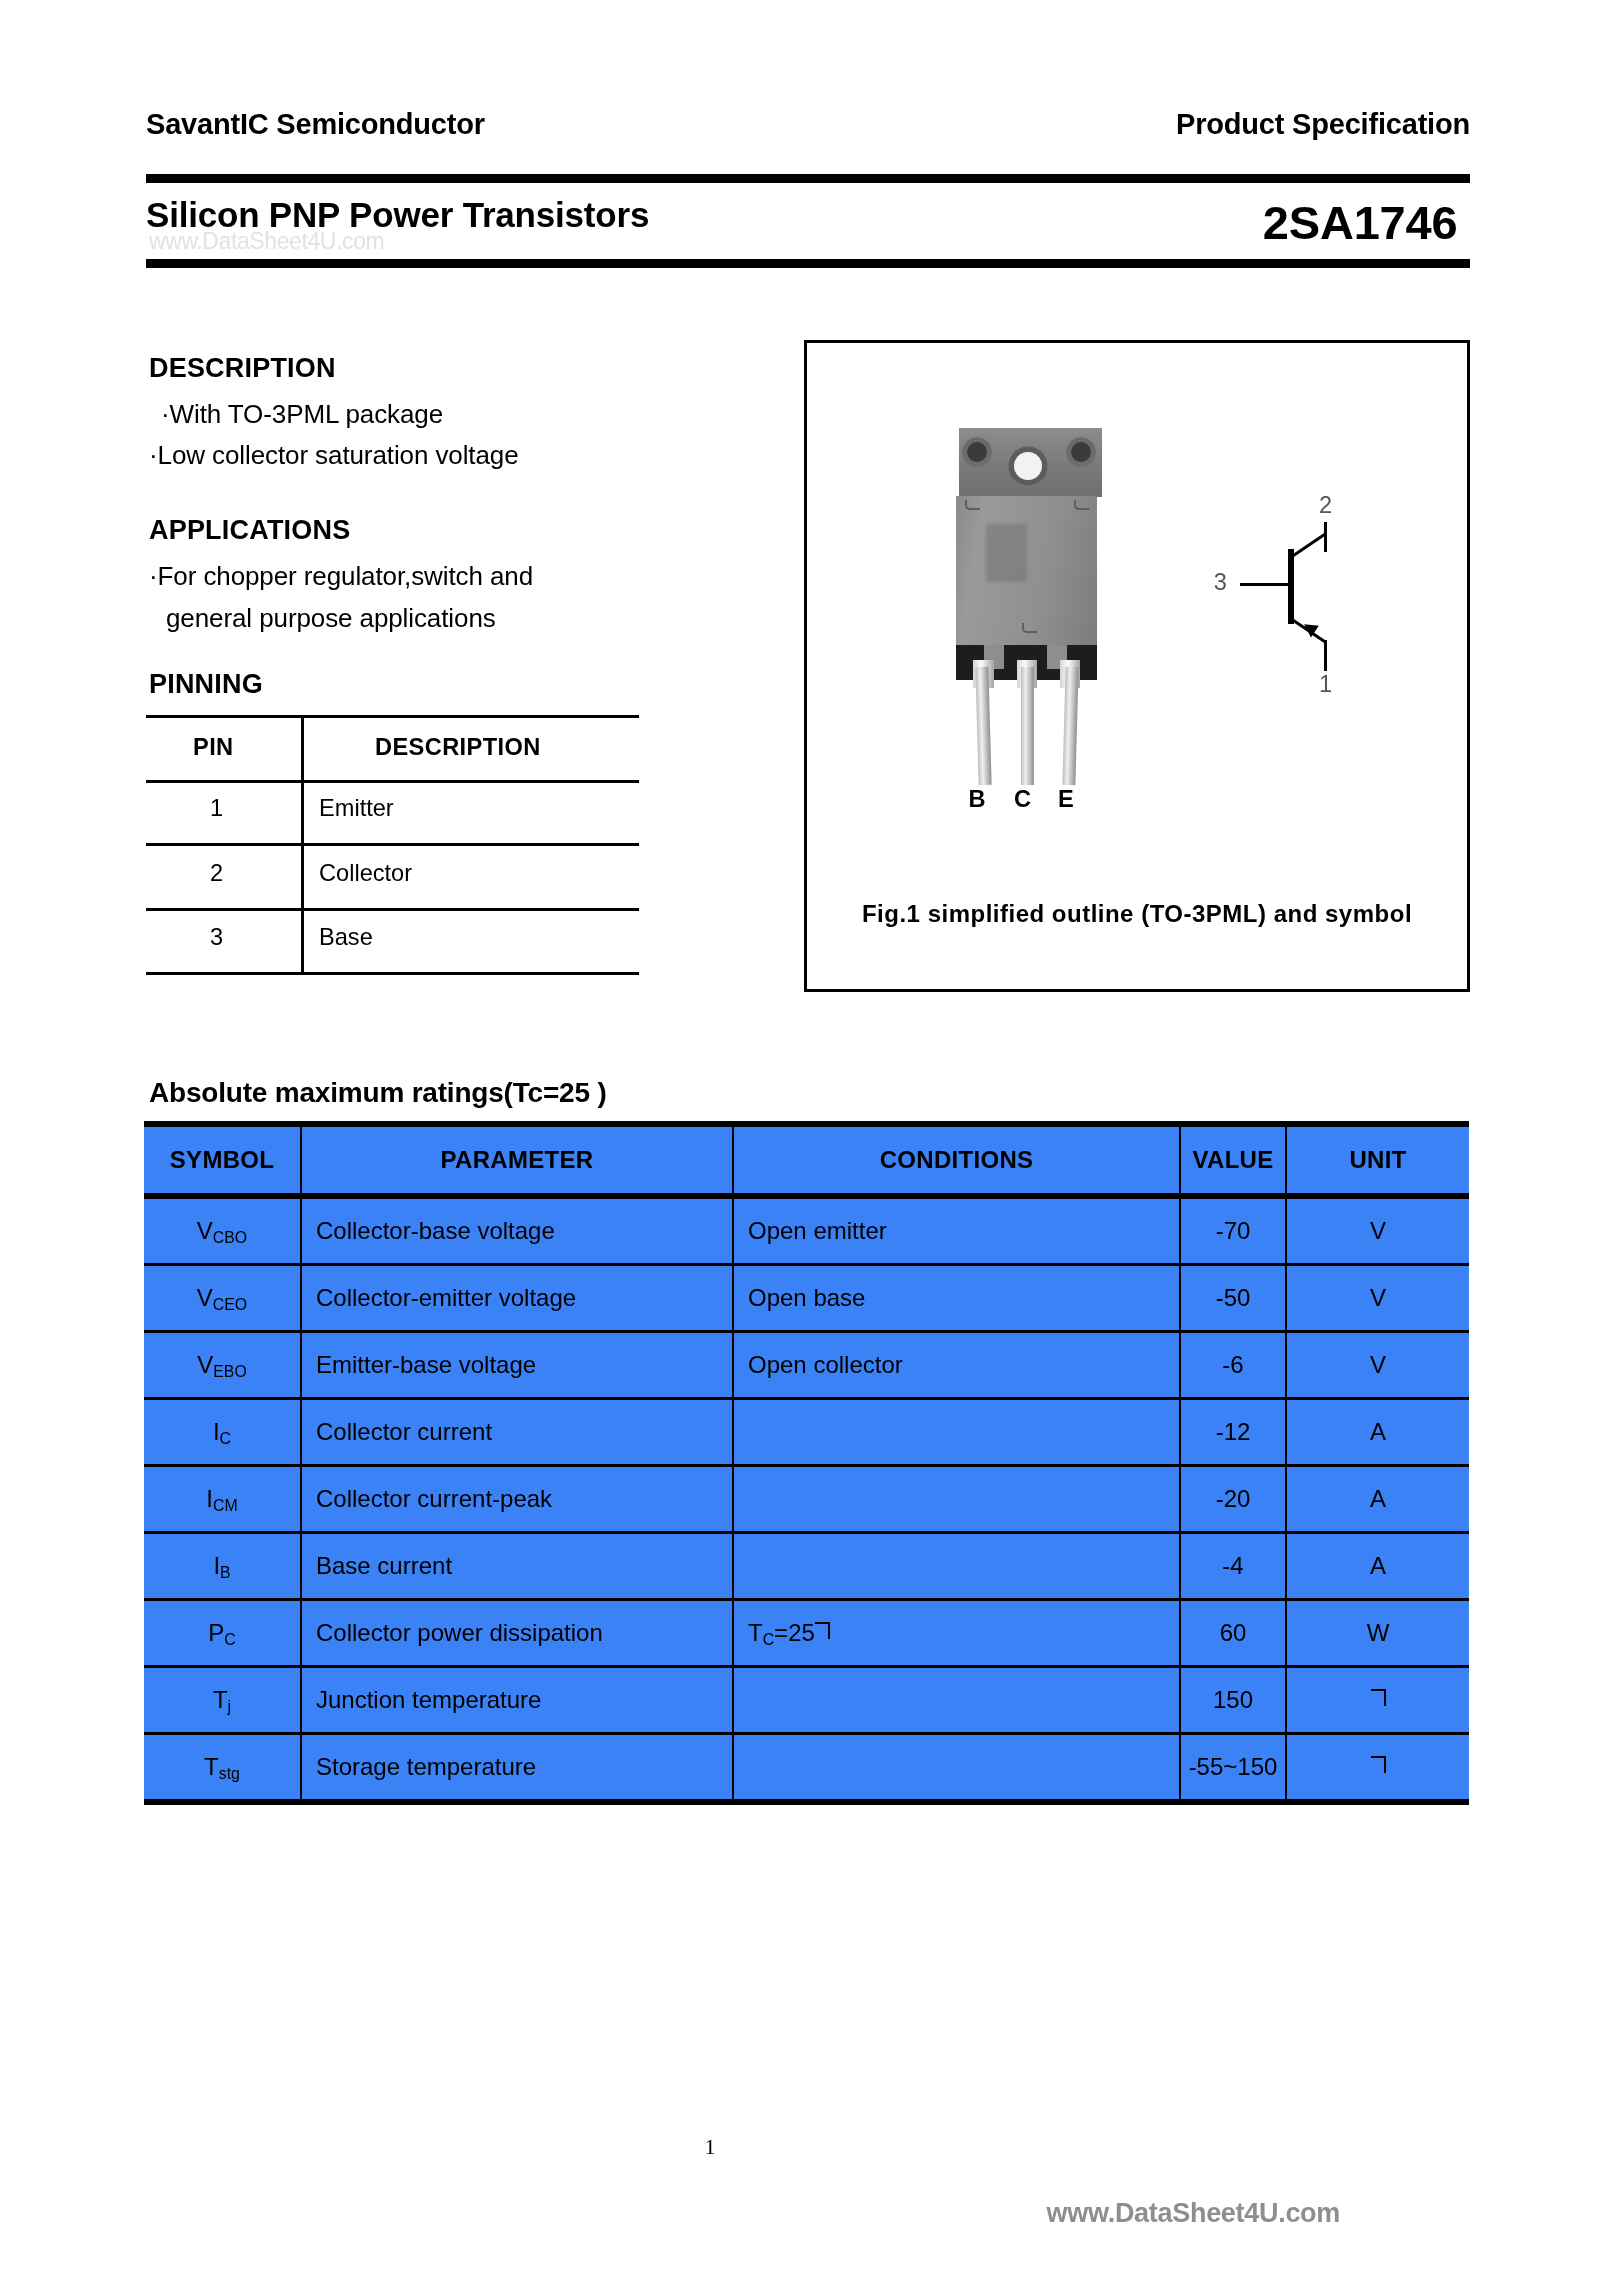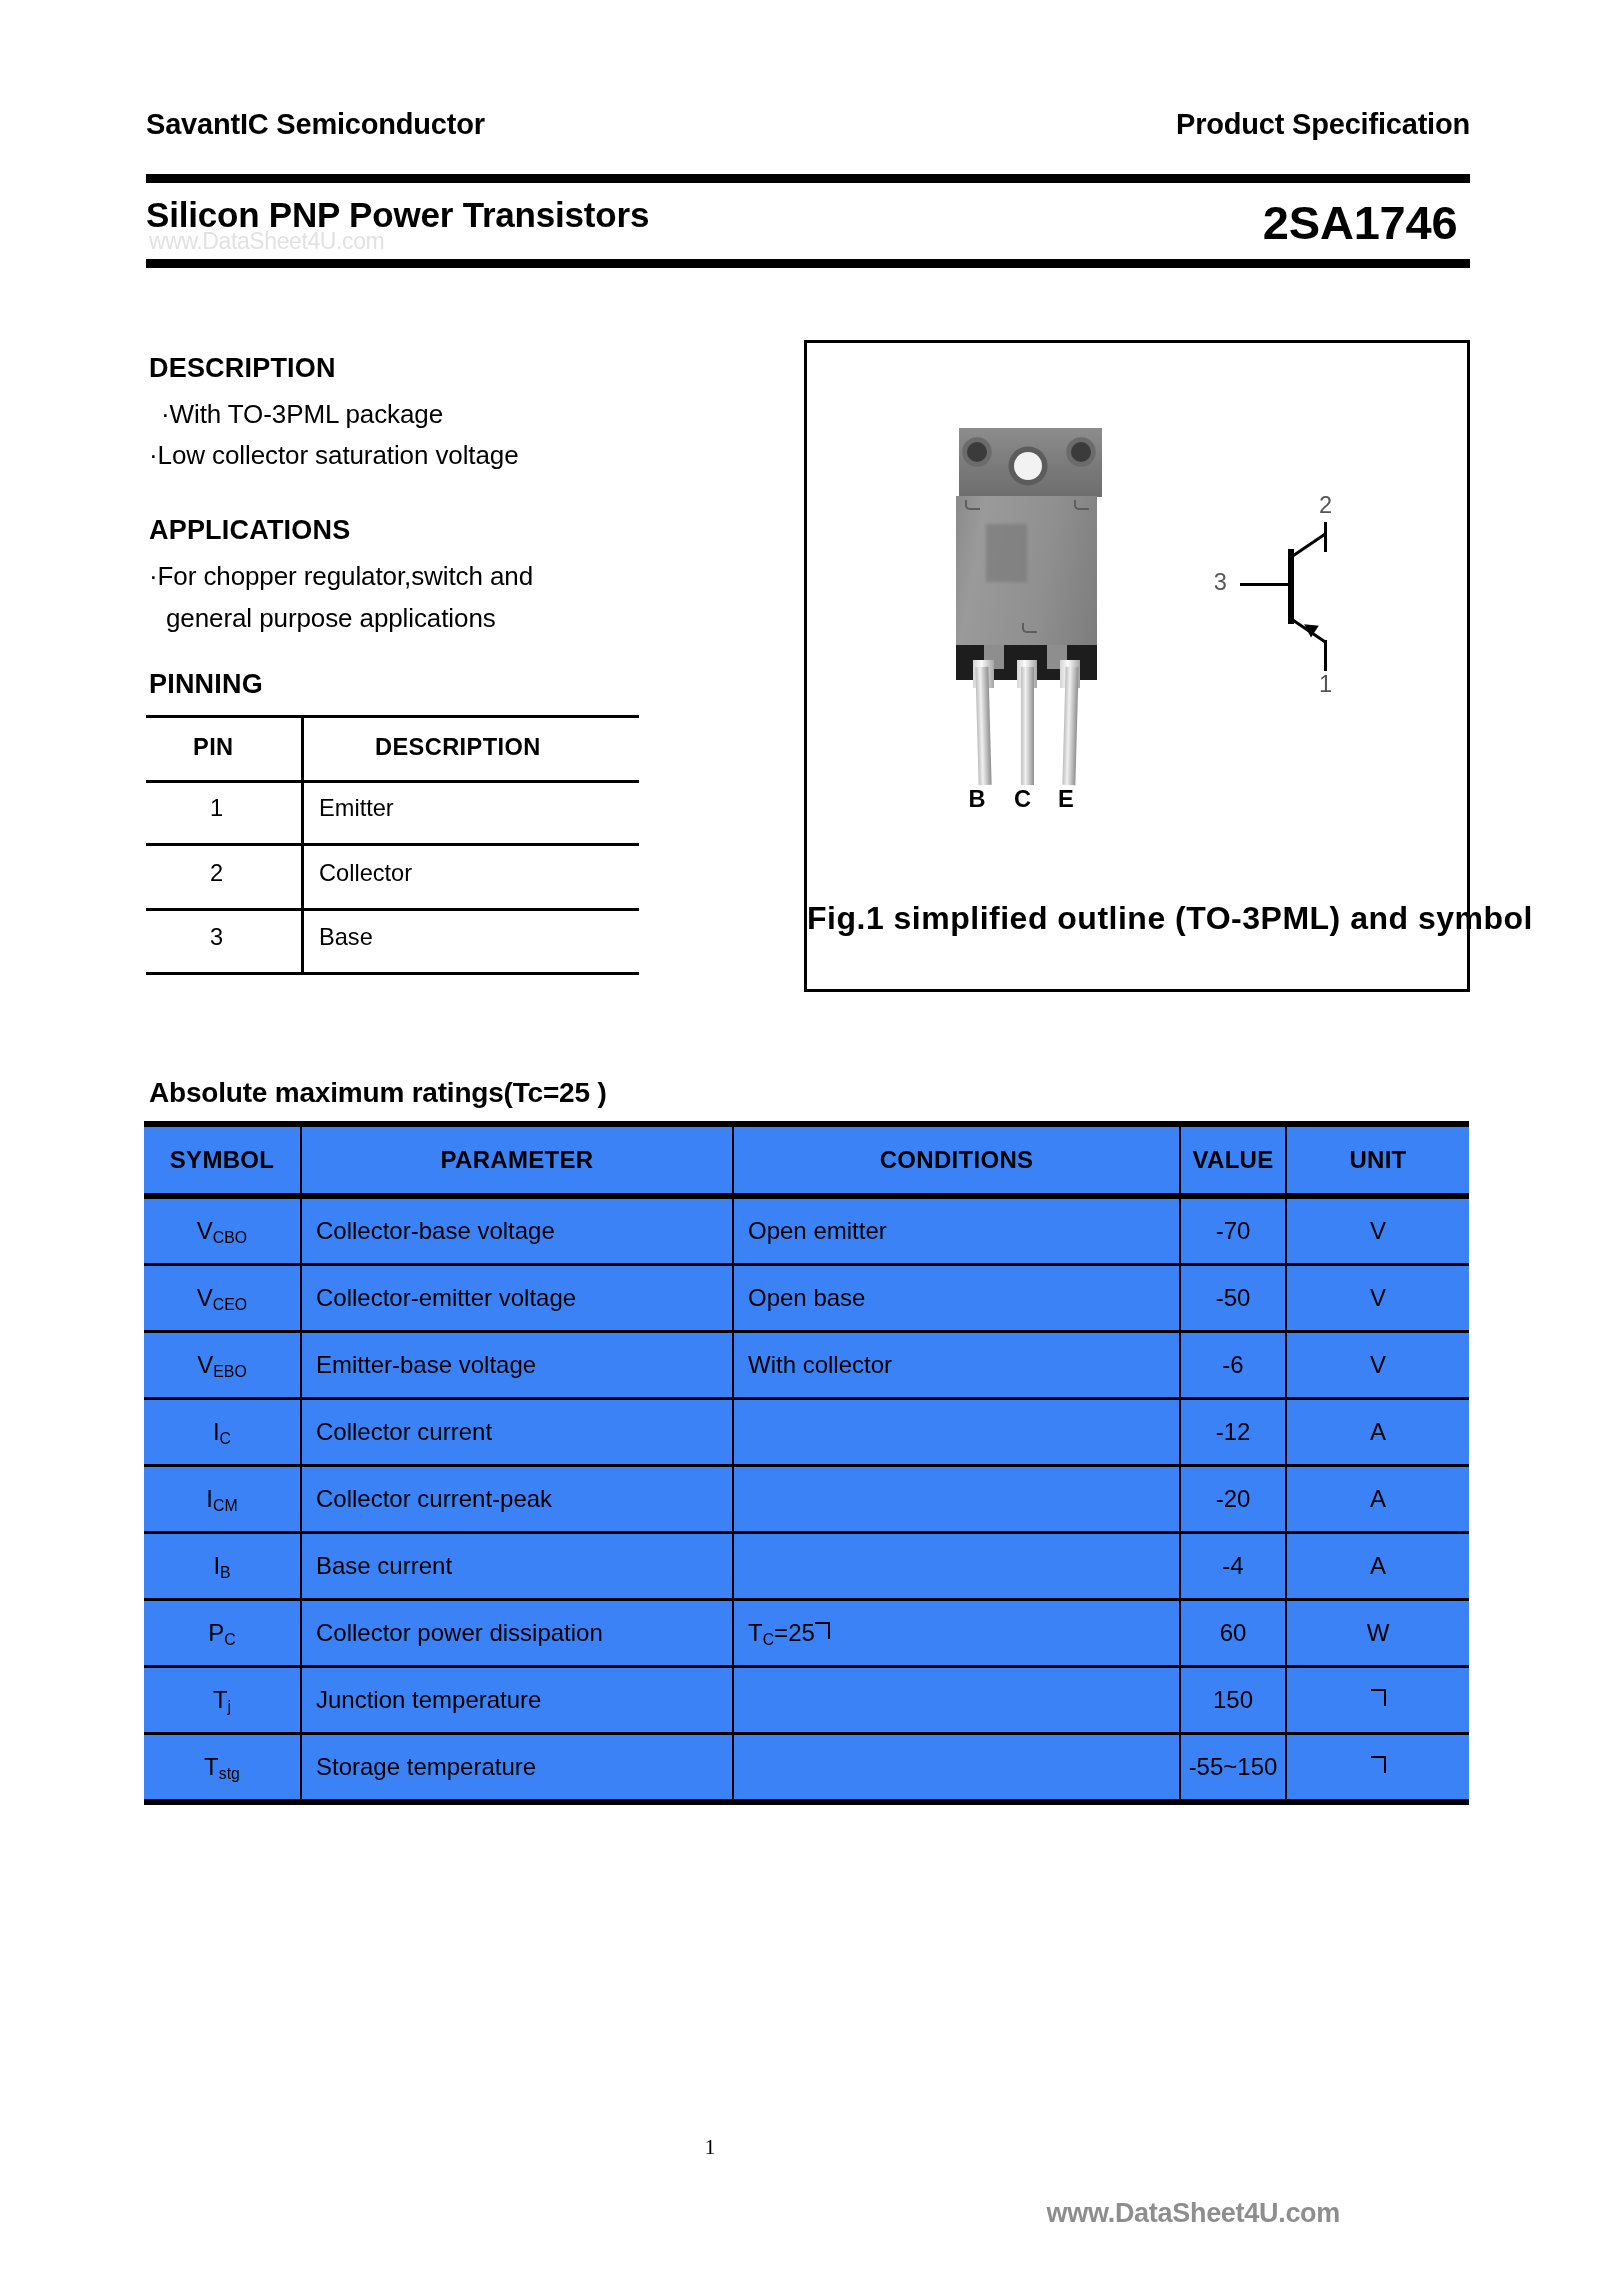--- a/index.html
+++ b/index.html
@@ -151,21 +151,21 @@
     border: 3.9px solid #000000;
     box-sizing: border-box;
     background: #ffffff;
   }
   .fig-caption {
     position: absolute;
     left: 0;
     right: 0;
     top: 557px;
     text-align: center;
-    font-size: 32px;
+    font-size: 24px;
     font-weight: bold;
     letter-spacing: 0.5px;
     white-space: nowrap;
   }
 
   
   .pkg {
     position: absolute;
     left: 149px;
     top: 85px;
@@ -521,21 +521,21 @@
         <td class="c-sym"><span>V</span><sub>CEO</sub></td>
         <td class="c-par">Collector-emitter voltage</td>
         <td class="c-cond">Open base</td>
         <td class="c-val">-50</td>
         <td class="c-unit">V</td>
       </tr>
 
       <tr class="body">
         <td class="c-sym"><span>V</span><sub>EBO</sub></td>
         <td class="c-par">Emitter-base voltage</td>
-        <td class="c-cond">With collector</td>
+        <td class="c-cond">Open collector</td>
         <td class="c-val">-6</td>
         <td class="c-unit">V</td>
       </tr>
 
       <tr class="body">
         <td class="c-sym"><span>I</span><sub>C</sub></td>
         <td class="c-par">Collector current</td>
         <td class="c-cond"></td>
         <td class="c-val">-12</td>
         <td class="c-unit">A</td>

